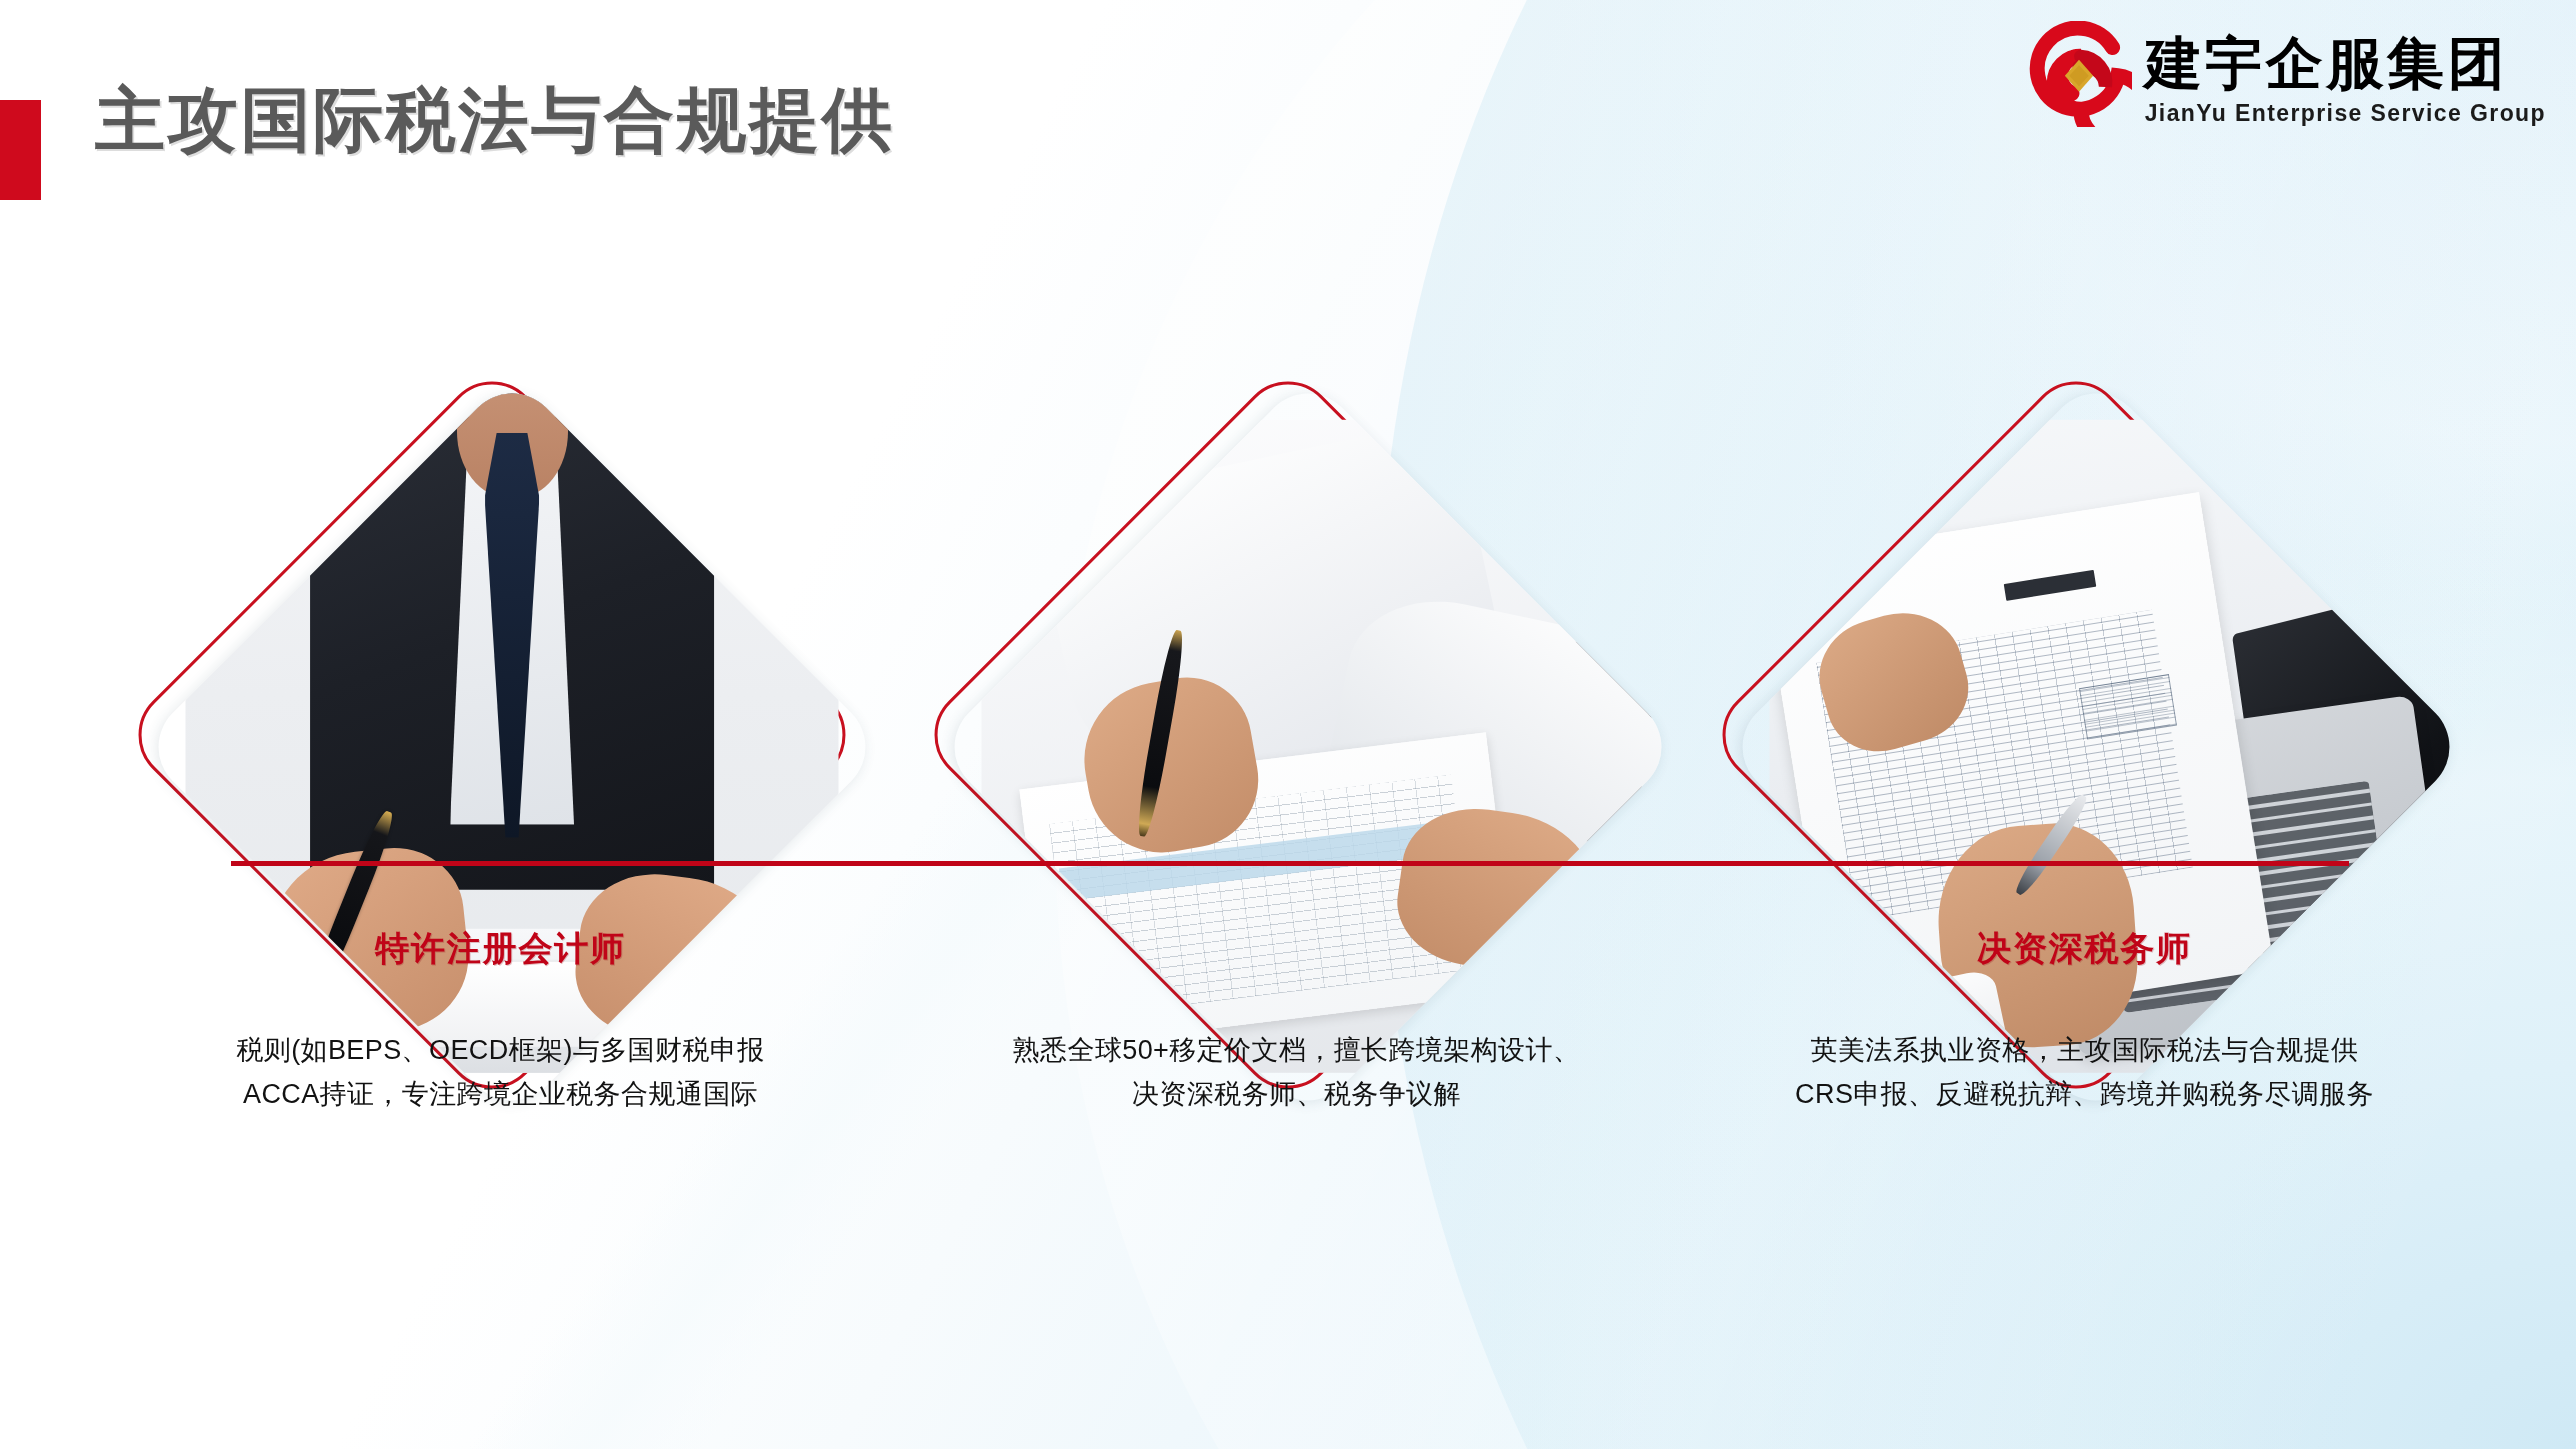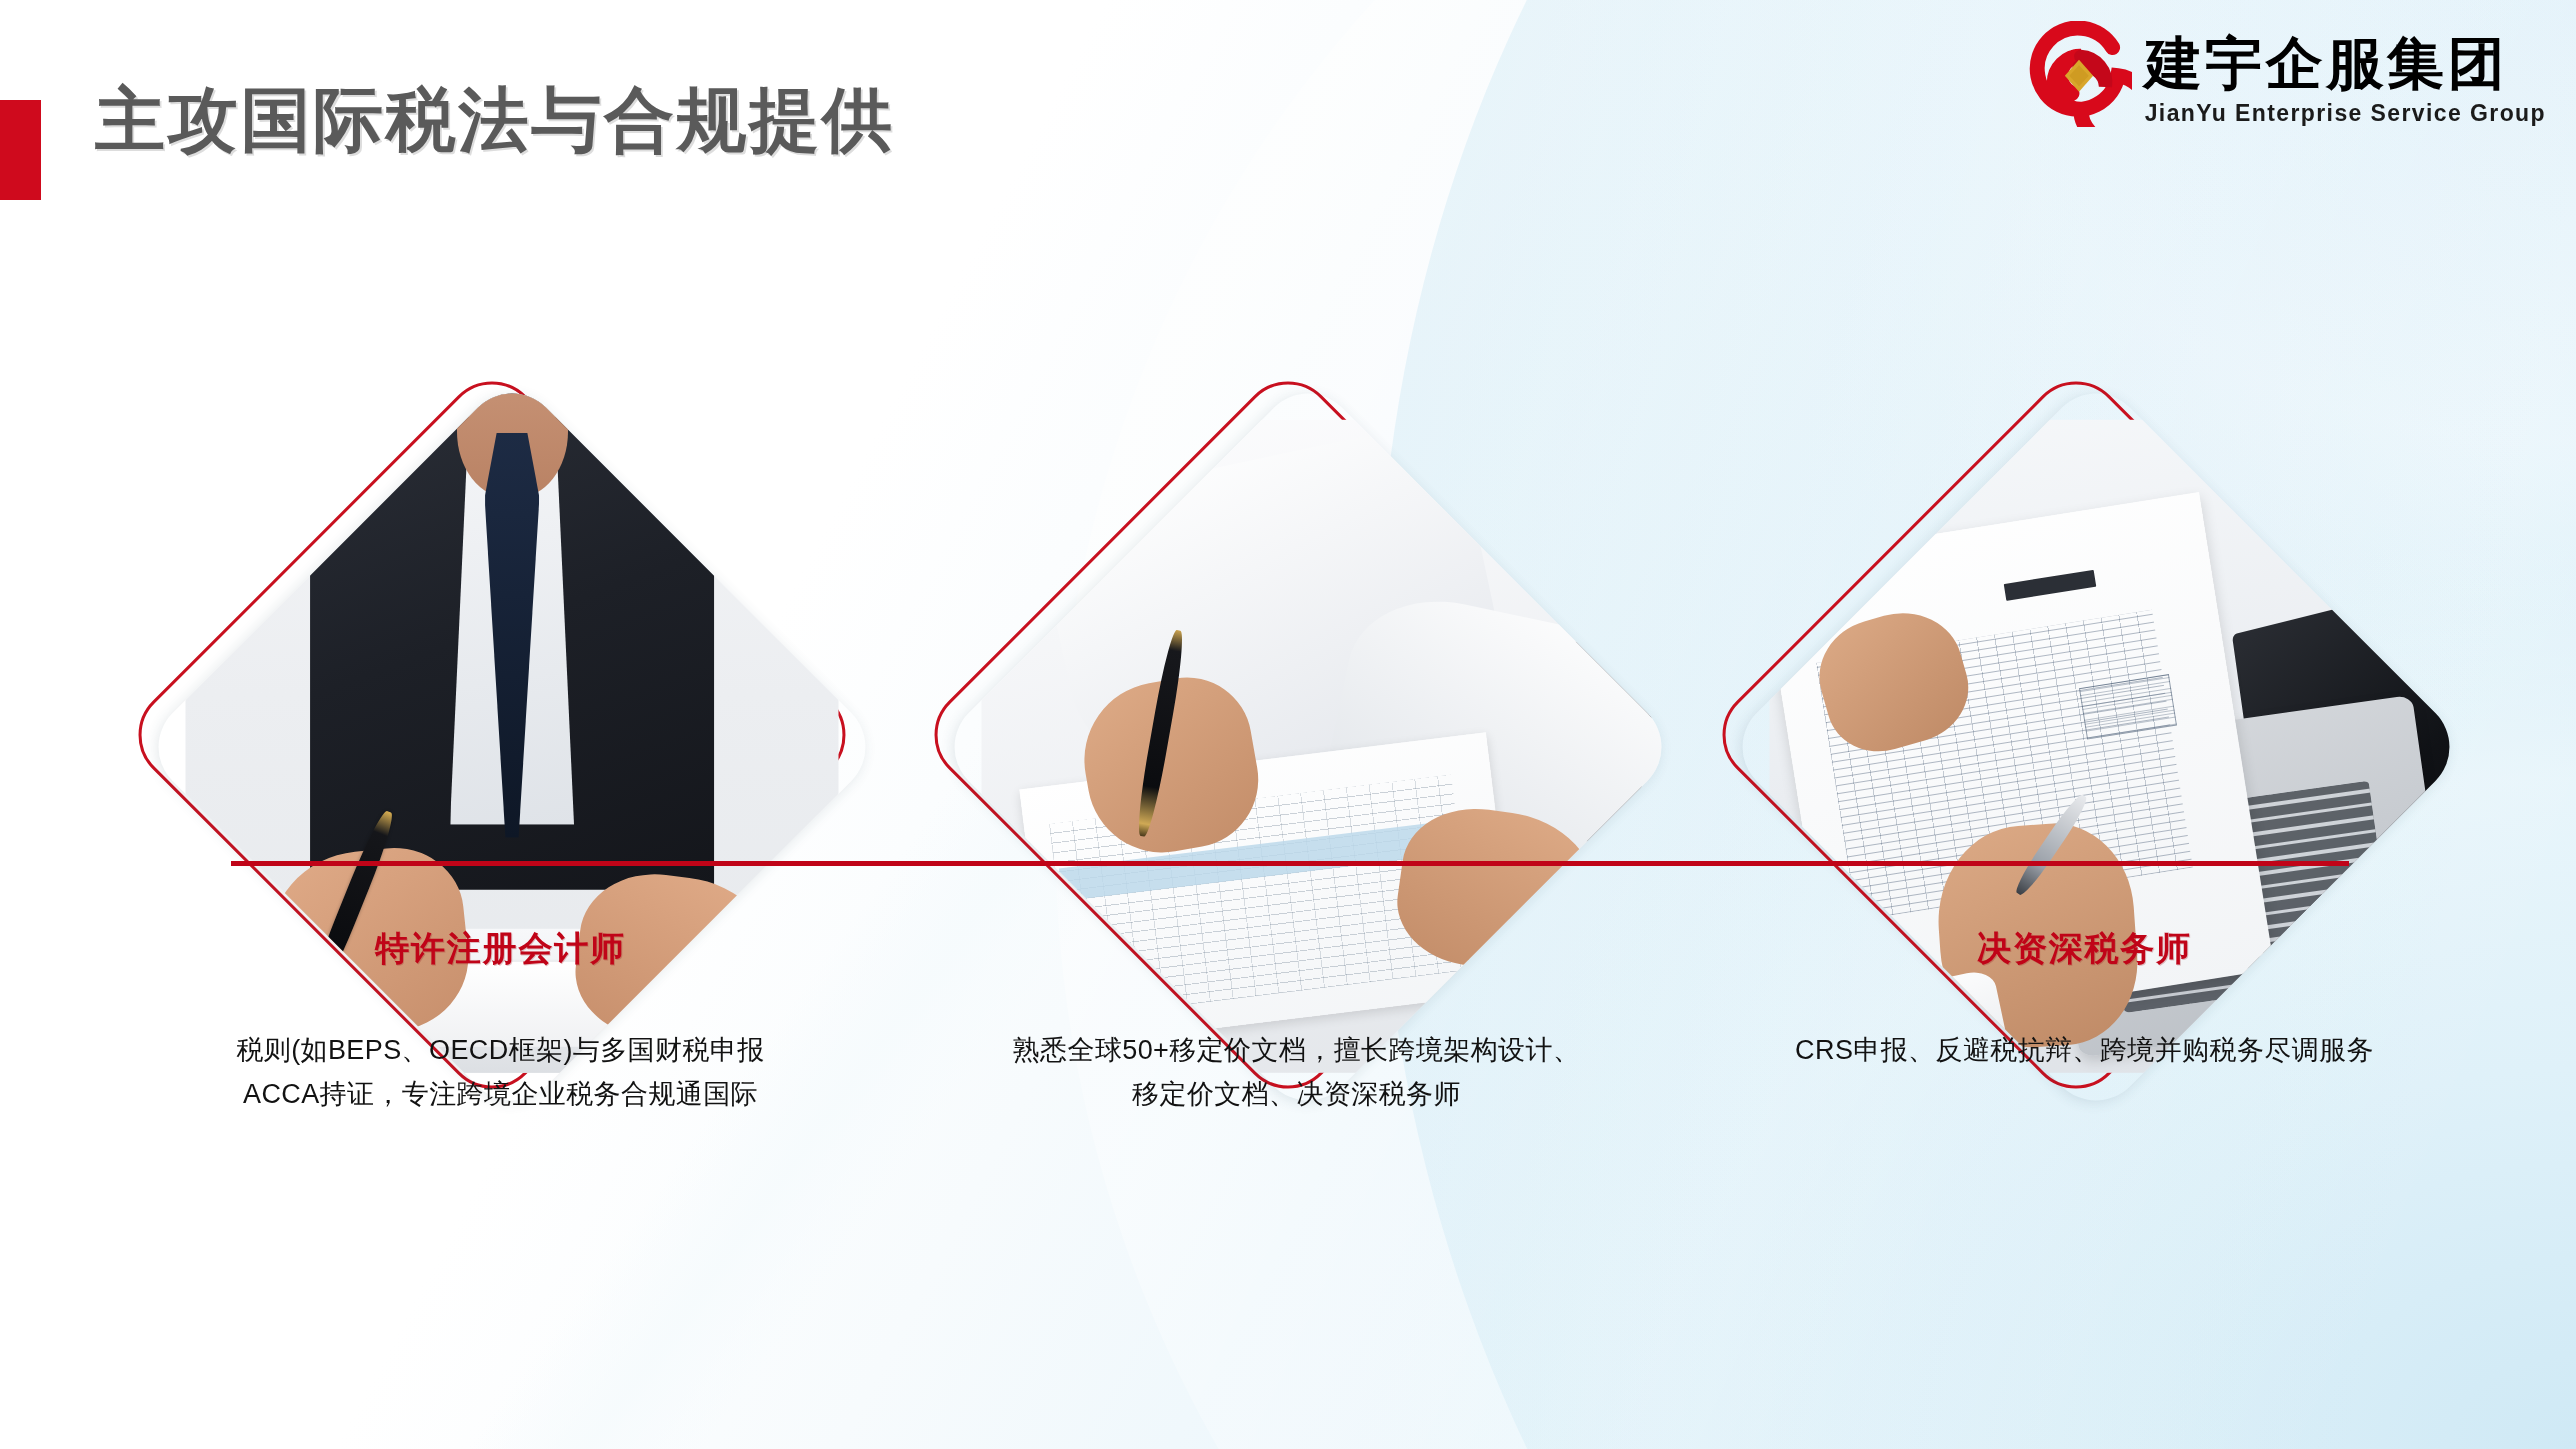--- a/index.html
+++ b/index.html
@@ -407,21 +407,21 @@
               <div class="p2-band"></div>
               <div class="p2-hand"></div>
               <div class="p2-hand2"></div>
               <div class="p2-pen"></div>
             </div>
           </div>
         </div>
       </div>
       <div class="card-desc">
         <span class="ln">熟悉全球50+移定价文档，擅长跨境架构设计、</span>
-        <span class="ln">移定价文档、决资深税务师</span>
+        <span class="ln">决资深税务师、税务争议解</span>
       </div>
     </div>
 
     <div class="card c2">
       <div class="diamond-wrap">
         <div class="diamond-outline"></div>
         <div class="diamond-photo">
           <div class="photo-inner">
             <div class="ph">
               <div class="p3-bg"></div>
@@ -436,20 +436,21 @@
               <div class="p3-hand"></div>
               <div class="p3-cuff"></div>
               <div class="p3-sleeve"></div>
               <div class="p3-pen"></div>
             </div>
           </div>
         </div>
       </div>
       <div class="card-title">决资深税务师</div>
       <div class="card-desc">
+        <span class="ln">英美法系执业资格，主攻国际税法与合规提供</span>
         <span class="ln">CRS申报、反避税抗辩、跨境并购税务尽调服务</span>
       </div>
     </div>
 
   </div>
 
   <div id="baseline"></div>
 </div>
 
 

